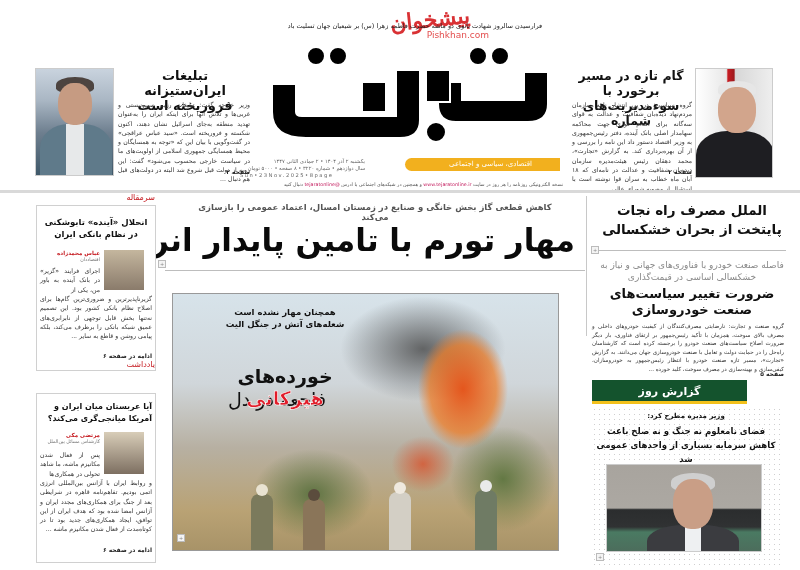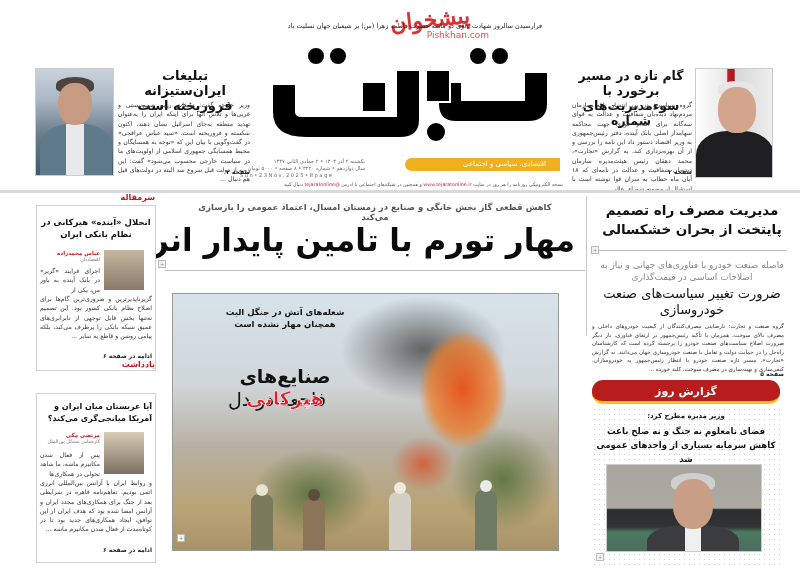--- a/index.html
+++ b/index.html
@@ -11,21 +11,21 @@
     .corner-box { width: 8px; height: 8px; border: 1px solid #bbb; background: #f4f4f4; font-size: 5px; line-height: 6px; text-align: center; color: #888; }
 
     
     #top-line { left: 265px; top: 22px; width: 300px; font-size: 6.5px; color: #222; direction: rtl; text-align: center; white-space: nowrap; }
     #watermark { left: 385px; top: 6px; width: 90px; color: #d7262a; font-size: 22px; font-weight: bold; font-family: "DejaVu Serif", serif; text-align: center; transform: rotate(-6deg); opacity: 0.95; }
     #watermark-url { left: 409px; top: 30px; width: 80px; color: #e03a3a; font-size: 9px; text-align: right; opacity: 0.9; }
 
     
     #masthead { left: 258px; top: 36px; width: 300px; height: 118px; }
     #masthead .logo { position: absolute; left: 8px; top: 6px; width: 284px; height: 100px; }
-    #tagline-bar { left: 405px; top: 158px; width: 155px; height: 13px; background: #f2b01e; border-radius: 7px 0 0 7px; color: #fff; font-size: 7px; line-height: 13px; direction: rtl; text-align: right; padding-right: 14px; }
+    #tagline-bar { left: 405px; top: 158px; width: 155px; height: 13px; background: #f2b01e; border-radius: 7px 0 0 7px; color: #fff; font-size: 7px; line-height: 13px; direction: rtl; text-align: right; padding-right: 28px; }
     #date-block { left: 240px; top: 158px; width: 125px; font-size: 5.2px; line-height: 7px; color: #666; direction: rtl; text-align: right; }
     #date-en { letter-spacing: 1.5px; direction: ltr; text-align: left; }
     #web-line { left: 258px; top: 182px; width: 305px; font-size: 4.8px; color: #555; direction: rtl; text-align: right; white-space: nowrap; overflow: hidden; }
     #web-line .hl { color: #c2185b; }
 
     
     #tl-photo { left: 35px; top: 68px; width: 79px; height: 108px; background: linear-gradient(180deg,#c9d3de 0%,#a9b6c3 30%,#6e7f8f 60%,#3f5869 100%); border: 1px solid #ccc; overflow: hidden; }
     #tl-photo .face { position: absolute; left: 22px; top: 14px; width: 34px; height: 42px; border-radius: 45%; background: #c69b82; }
     #tl-photo .hair { position: absolute; left: 20px; top: 8px; width: 38px; height: 16px; border-radius: 50% 50% 30% 30%; background: #4d4440; }
     #tl-photo .suit { position: absolute; left: 4px; top: 55px; width: 72px; height: 60px; border-radius: 40% 40% 0 0; background: #5f7a8a; }
@@ -61,21 +61,21 @@
         radial-gradient(ellipse 70px 70px at 330px 185px, rgba(90,115,60,0.9), transparent 75%),
         linear-gradient(180deg,#d7e3ea 0%,#d0d6da 35%,#b7b0a2 60%,#b9a274 85%,#a89368 100%); }
     .person { position: absolute; width: 22px; height: 62px; border-radius: 8px 8px 3px 3px; }
     .person .head { position: absolute; left: 5px; top: -10px; width: 12px; height: 12px; border-radius: 50%; }
     #photo-kicker { left: 200px; top: 306px; width: 170px; font-size: 8.5px; font-weight: bold; line-height: 12px; direction: rtl; text-align: center; color: #111; }
     #photo-title-1 { left: 197px; top: 340px; width: 160px; font-size: 19px; font-weight: normal; direction: rtl; text-align: center; color: #111; margin-top: 48px; }
     #photo-title-2 { left: 205px; top: 365px; width: 160px; font-size: 19px; font-weight: bold; direction: rtl; text-align: center; color: #111; }
     #photo-title-2 .red { color: #e11d2a; -webkit-text-stroke: 0.6px #fff; }
 
     
-    .side-label { font-size: 8px; font-weight: bold; color: #c4161c; direction: rtl; text-align: right; }
+    .side-label { font-size: 8px; font-weight: normal; color: #c4161c; direction: rtl; text-align: right; }
     .side-box { border: 1px solid #d0d0d0; background: #fff; }
     #ed-label { left: 40px; top: 193px; width: 115px; }
     #ed-box { left: 36px; top: 205px; width: 120px; height: 166px; }
     #ed-title { left: 40px; top: 216px; width: 112px; font-size: 8.5px; font-weight: bold; line-height: 12px; direction: rtl; text-align: center; }
     #ed-photo { left: 104px; top: 250px; width: 40px; height: 40px; background: linear-gradient(180deg,#c4b69e,#8a7b6b); overflow:hidden;}
     #ed-author { left: 40px; top: 250px; width: 60px; font-size: 5.5px; color: #c4161c; font-weight: bold; direction: rtl; text-align: right; }
     #ed-role { left: 40px; top: 257px; width: 60px; font-size: 4.8px; color: #777; direction: rtl; text-align: right; }
     #ed-body-a { left: 40px; top: 266px; width: 60px; }
     #ed-body-b { left: 40px; top: 294px; width: 112px; }
     #ed-ref { left: 40px; top: 352px; width: 112px; }
@@ -86,25 +86,25 @@
     #nt-photo { left: 104px; top: 432px; width: 40px; height: 42px; background: linear-gradient(180deg,#d8cdb8,#7d6f61); overflow:hidden;}
     #nt-author { left: 40px; top: 432px; width: 60px; font-size: 5.5px; color: #c4161c; font-weight: bold; direction: rtl; text-align: right; }
     #nt-role { left: 40px; top: 439px; width: 60px; font-size: 4.8px; color: #777; direction: rtl; text-align: right; }
     #nt-body-a { left: 40px; top: 450px; width: 60px; }
     #nt-body-b { left: 40px; top: 478px; width: 112px; }
     #nt-ref { left: 40px; top: 546px; width: 112px; }
 
     
     #r1-title { left: 598px; top: 201px; width: 188px; font-size: 13.5px; font-weight: bold; line-height: 19px; direction: rtl; text-align: center; }
     #r2-kicker { left: 598px; top: 259px; width: 188px; font-size: 9px; line-height: 12px; color: #888; direction: rtl; text-align: center; }
-    #r2-title { left: 598px; top: 286px; width: 188px; font-size: 13px; font-weight: normal; line-height: 16px; direction: rtl; text-align: center; }
+    #r2-title { left: 598px; top: 286px; width: 188px; font-size: 13px; font-weight: bold; line-height: 16px; direction: rtl; text-align: center; }
     #r2-body { left: 592px; top: 322px; width: 192px; font-size: 5.6px; line-height: 8.6px; }
     #r2-ref { left: 592px; top: 370px; width: 192px; }
 
-    #report-bar { left: 592px; top: 380px; width: 188px; height: 24px; background: #b91c1c; color: #fff; font-size: 11px; font-weight: bold; line-height: 24px; direction: rtl; text-align: center; border-bottom: 3px solid #f3c11b; border-radius: 11px; }
+    #report-bar { left: 592px; top: 380px; width: 155px; height: 24px; background: #14532d; color: #fff; font-size: 11px; font-weight: bold; line-height: 24px; direction: rtl; text-align: center; border-bottom: 3px solid #f3c11b; }
     #report-box { left: 592px; top: 407px; width: 188px; height: 158px;
       background-image: radial-gradient(#cfcfcf 0.8px, transparent 1px); background-size: 5px 5px; }
     #rp-kicker { left: 595px; top: 412px; width: 182px; font-size: 7px; font-weight: bold; direction: rtl; text-align: center; }
     #rp-title { left: 595px; top: 424px; width: 182px; font-size: 8.6px; font-weight: bold; line-height: 14px; direction: rtl; text-align: center; }
     #rp-photo { left: 606px; top: 464px; width: 156px; height: 88px; border: 1px solid #ccc;
       background: linear-gradient(180deg,#a8a49e 0%,#aca8a2 50%,#2b2d2e 52%,#303233 72%,#4a7a62 78%,#4c6d5c 100%); overflow: hidden; }
     #rp-photo .face { position: absolute; left: 66px; top: 14px; width: 40px; height: 50px; border-radius: 45%; background: #c99e86; }
     #rp-photo .hair { position: absolute; left: 64px; top: 8px; width: 44px; height: 18px; border-radius: 50% 50% 30% 30%; background: #cfcfcf; }
     #rp-photo .suit { position: absolute; left: 40px; top: 60px; width: 92px; height: 40px; border-radius: 40% 40% 0 0; background: #3b3c40; }
     #rp-photo .shirt { position: absolute; left: 78px; top: 60px; width: 16px; height: 30px; background: #eef0f2; }
@@ -193,51 +193,51 @@
     </div>
   <div class="person" style="left:216px; top:198px; background:#d3cfc5;">
       <div class="head" style="background:#efe9df;"></div>
     </div>
   <div class="person" style="left:302px; top:196px; background:#6f7b64;">
       <div class="head" style="background:#eaeaea;"></div>
     </div>
   <div class="abs corner-box" style="left:4px; top:240px;">+</div>
 </div>
 <div id="photo-kicker" class="abs">
+  <div>همچنان مهار نشده است</div>
   <div>شعله‌های آتش در جنگل الیت</div>
-  <div>همچنان مهار نشده است</div>
 </div>
 <div id="photo-title-1" class="abs">فاجعه در دل</div>
 <div id="photo-title-2" class="abs">
-  <span>صنایع‌های</span>
+  <span>خورده‌های</span>
   <span class="red">هیرکانی</span>
 </div>
 
 <div id="ed-label" class="abs side-label">سرمقاله</div>
 <div id="ed-box" class="abs side-box"></div>
-<div id="ed-title" class="abs">انحلال «آینده» هیرکانی در نظام بانکی ایران</div>
+<div id="ed-title" class="abs">انحلال «آینده» تابوشکنی در نظام بانکی ایران</div>
 <div id="ed-photo" class="abs"></div>
 <div id="ed-author" class="abs">عباس محمدزاده</div>
 <div id="ed-role" class="abs">اقتصاددان</div>
 <div id="ed-body-a" class="abs body-text">اجرای فرایند «گزیر» در بانک آینده به باور من، یکی از</div>
 <div id="ed-body-b" class="abs body-text">گزیرناپذیرترین و ضروری‌ترین گام‌ها برای اصلاح نظام بانکی کشور بود. این تصمیم نه‌تنها بخش قابل توجهی از نابرابری‌های عمیق شبکه بانکی را برطرف می‌کند، بلکه پیامی روشن و قاطع به سایر ...</div>
 <div id="ed-ref" class="abs page-ref">ادامه در صفحه ۶</div>
 
 <div id="nt-label" class="abs side-label">یادداشت</div>
 <div id="nt-box" class="abs side-box"></div>
 <div id="nt-title" class="abs">آیا عربستان میان ایران و آمریکا میانجی‌گری می‌کند؟</div>
 <div id="nt-photo" class="abs"></div>
 <div id="nt-author" class="abs">مرتضی مکی</div>
 <div id="nt-role" class="abs">کارشناس مسائل بین‌الملل</div>
 <div id="nt-body-a" class="abs body-text">پس از فعال شدن مکانیزم ماشه، ما شاهد تحولی در همکاری‌ها</div>
 <div id="nt-body-b" class="abs body-text">و روابط ایران با آژانس بین‌المللی انرژی اتمی بودیم. تفاهم‌نامه قاهره در شرایطی بعد از جنگ برای همکاری‌های مجدد ایران و آژانس امضا شده بود که هدف ایران از این توافق، ایجاد همکاری‌های جدید بود تا در کوتاه‌مدت از فعال شدن مکانیزم ماشه ...</div>
 <div id="nt-ref" class="abs page-ref">ادامه در صفحه ۶</div>
 
-<div id="r1-title" class="abs">مدیریت مصرف راه تصمیم پایتخت از بحران خشکسالی</div>
-<div id="r2-kicker" class="abs">فاصله صنعت خودرو با فناوری‌های جهانی و نیاز به اصلاحات اساسی در قیمت‌گذاری</div>
+<div id="r1-title" class="abs">الملل مصرف راه نجات پایتخت از بحران خشکسالی</div>
+<div id="r2-kicker" class="abs">فاصله صنعت خودرو با فناوری‌های جهانی و نیاز به خشکسالی اساسی در قیمت‌گذاری</div>
 <div id="r2-title" class="abs">ضرورت تغییر سیاست‌های صنعت خودروسازی</div>
 <div id="r2-body" class="abs body-text">گروه صنعت و تجارت: نارضایتی مصرف‌کنندگان از کیفیت خودروهای داخلی و مصرف بالای سوخت، همزمان با تأکید رئیس‌جمهور بر ارتقای فناوری، بار دیگر ضرورت اصلاح سیاست‌های صنعت خودرو را برجسته کرده است که کارشناسان راه‌حل را در حمایت دولت و تعامل با صنعت خودروسازی جهان می‌دانند. به گزارش «تجارت»، مسیر تازه صنعت خودرو با انتظار رئیس‌جمهور به خودروسازان، کیفی‌سازی و بهینه‌سازی در مصرف سوخت، کلید خورده ...</div>
 <div id="r2-ref" class="abs page-ref">صفحه ۵</div>
 
 <div id="report-bar" class="abs">گزارش روز</div>
 <div id="report-box" class="abs"></div>
 <div id="rp-kicker" class="abs">وزیر مدیره مطرح کرد:</div>
 <div id="rp-title" class="abs">فضای نامعلوم نه جنگ و نه صلح باعث کاهش سرمایه بسیاری از واحدهای عمومی شد</div>
 <div id="rp-photo" class="abs">
   <div class="suit"></div>

